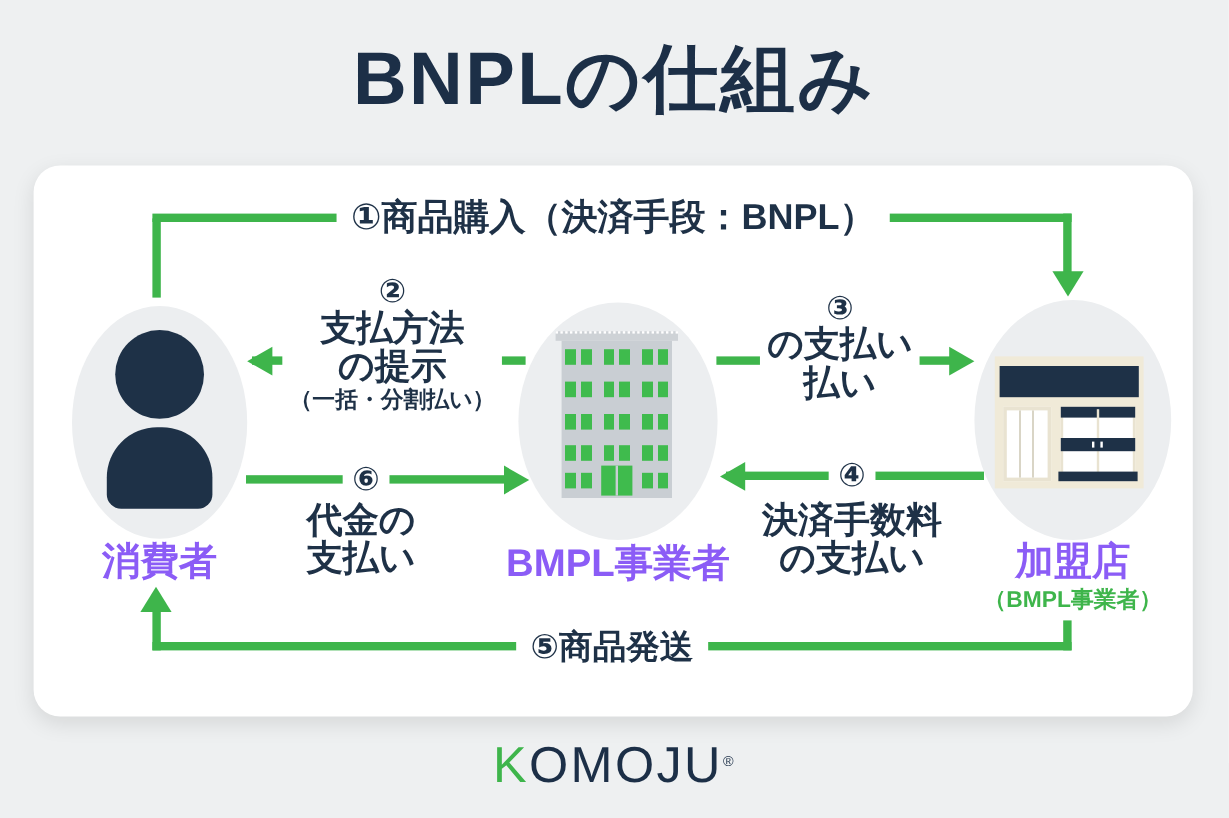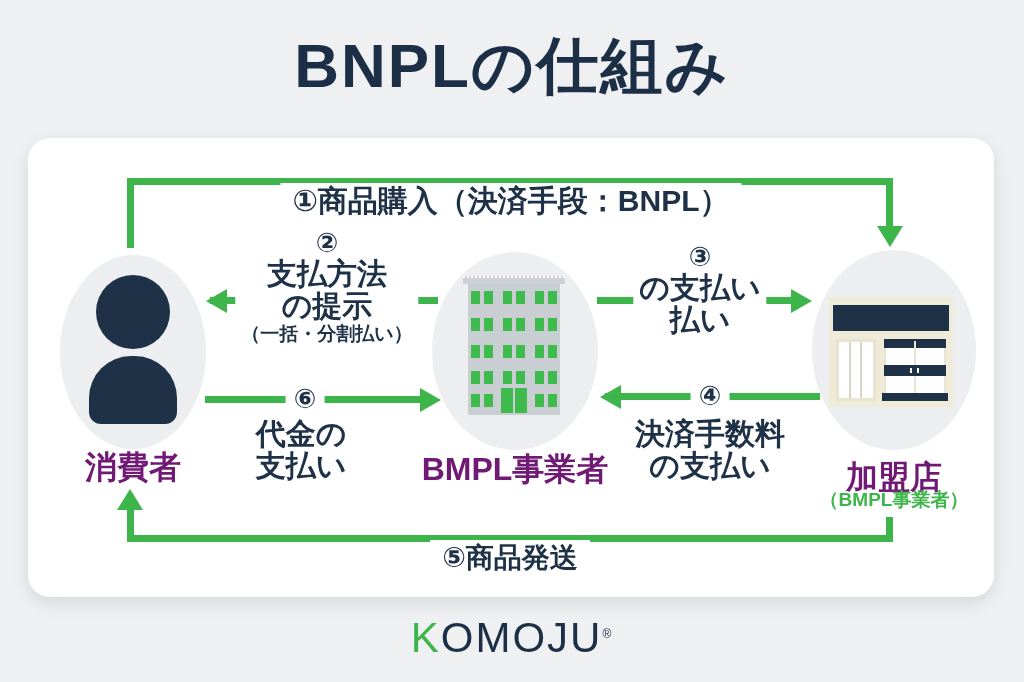--- a/index.html
+++ b/index.html
@@ -56,32 +56,32 @@
     background:linear-gradient(90deg,transparent 0 10px,#d9d5c6 10px 12px,transparent 12px 21px,#d9d5c6 21px 23px,transparent 23px);}
   .store-doors{position:absolute;left:55px;top:42px;width:62px;height:62px;background:#ffffff;
     border:2px solid #e9e3d1;box-sizing:border-box;}
   .store-doors .topbar{position:absolute;left:-2px;top:-2px;width:62px;height:9px;background:#1e3147;}
   .store-doors .divider{position:absolute;left:28px;top:0;width:2px;height:100%;background:#e9e3d1;}
   .store-doors .midbar{position:absolute;left:-2px;top:24px;width:62px;height:11px;background:#1e3147;}
   .store-doors .midbar i{position:absolute;top:3px;width:2px;height:5px;background:#ffffff;}
   .store-doors .midbar i.h1{left:26px;} .store-doors .midbar i.h2{left:33px;}
   .store-doors .botbar{position:absolute;left:-4px;bottom:-2px;width:66px;height:8px;background:#1e3147;}
   
-  .node-label{font-size:32px;font-weight:900;color:#701a75;white-space:nowrap;}
+  .node-label{font-size:32px;font-weight:900;color:#8b5cf6;white-space:nowrap;}
   .node-sublabel{font-size:19px;font-weight:800;color:#3eb54b;white-space:nowrap;}
   
   .line{background:#3eb54b;}
   .ah{width:0;height:0;}
   .ah.down{border-left:13px solid transparent;border-right:13px solid transparent;border-top:21px solid #3eb54b;}
   .ah.up{border-left:13px solid transparent;border-right:13px solid transparent;border-bottom:21px solid #3eb54b;}
   .ah.left{border-top:12px solid transparent;border-bottom:12px solid transparent;border-right:21px solid #3eb54b;}
   .ah.right{border-top:12px solid transparent;border-bottom:12px solid transparent;border-left:21px solid #3eb54b;}
   
   .step{color:#1e3147;font-weight:900;text-align:center;background:#ffffff;}
-  .step-inline{font-size:30px;line-height:36px;padding:0 12px;white-space:nowrap;margin-top:19px;}
+  .step-inline{font-size:30px;line-height:36px;padding:0 12px;white-space:nowrap;}
   .step-num{font-size:27px;line-height:30px;padding:0 8px;}
   .step-block{line-height:32px;font-size:30px;padding:0 6px;white-space:nowrap;}
   .step-block .num{font-size:27px;line-height:30px;display:block;}
   .step-block .note{font-size:19px;line-height:23px;display:block;}
   .step-plain{background:transparent;}
   
   .logo{left:0;top:614px;width:1024px;text-align:center;
     font-size:42px;font-weight:400;letter-spacing:2px;color:#1c2f47;white-space:nowrap;}
   .logo .k{color:#3eb54b;}
   .logo sup{font-size:12px;vertical-align:top;line-height:40px;}
@@ -121,21 +121,21 @@
     <div class="midbar">
         <i class="h1"></i>
         <i class="h2"></i>
       </div>
     <div class="botbar"></div>
   </div>
 </div>
 
 <div class="abs ctr node-label" style="left:133px;top:446px;">消費者</div>
 <div class="abs ctr node-label" style="left:515px;top:448px;text-align:right;">BMPL事業者</div>
-<div class="abs ctr node-label" style="left:894px;top:456px;text-align:right;">加盟店</div>
+<div class="abs ctr node-label" style="left:894px;top:446px;text-align:right;">加盟店</div>
 <div class="abs ctr node-sublabel" style="left:894px;top:487px;">（BMPL事業者）</div>
 
 <div class="abs line" style="left:127px;top:182px;width:7px;height:66px;"></div>
 <div class="abs line" style="left:127px;top:178px;width:766px;height:7px;"></div>
 <div class="abs line" style="left:886px;top:178px;width:7px;height:49px;"></div>
 <div class="abs ah down" style="left:877px;top:226px;"></div>
 <div class="abs ctr step step-inline" style="left:511px;top:164px;"><span>①</span><span>商品購入（決済手段：BNPL）</span></div>
 
 <div class="abs line" style="left:210px;top:297px;width:228px;height:7px;"></div>
 <div class="abs ah left" style="left:206px;top:289px;"></div>

